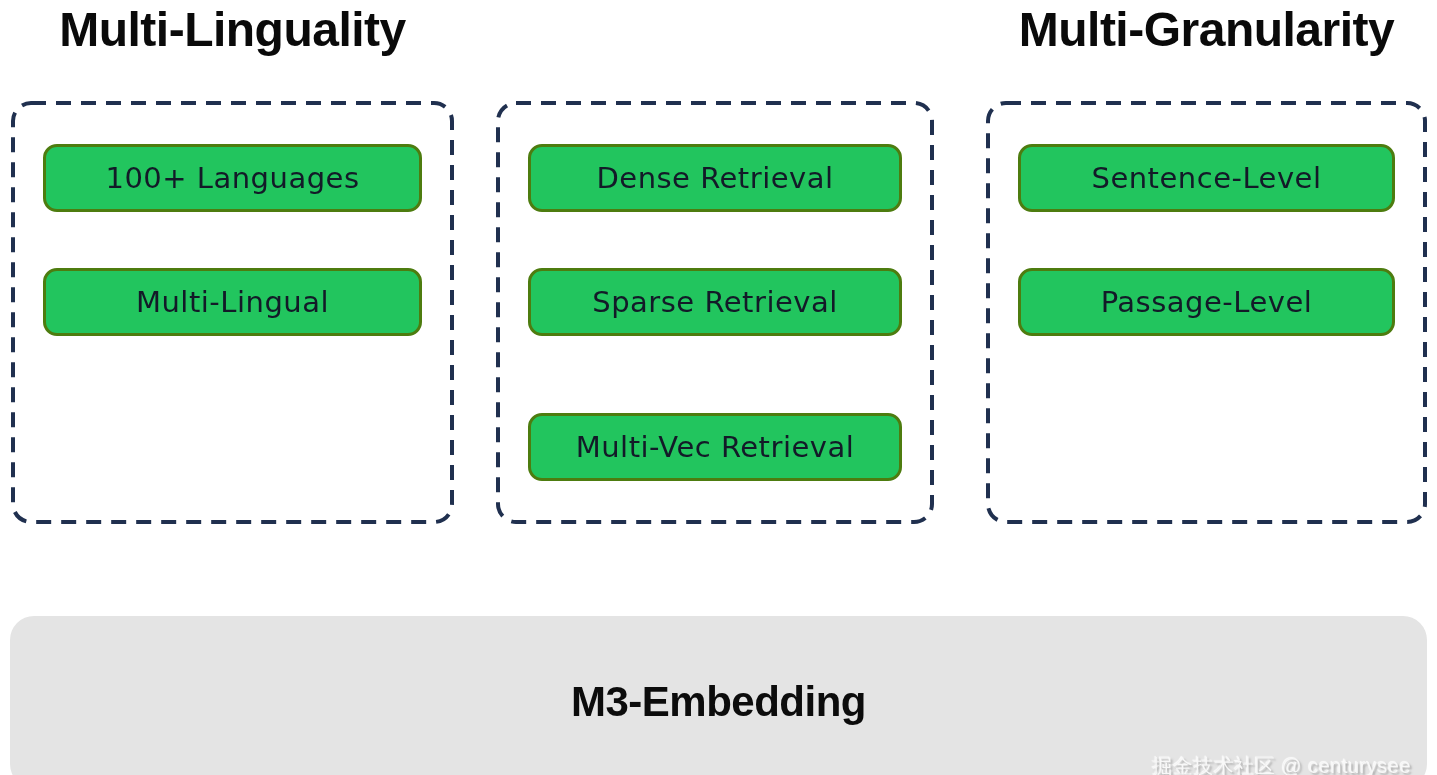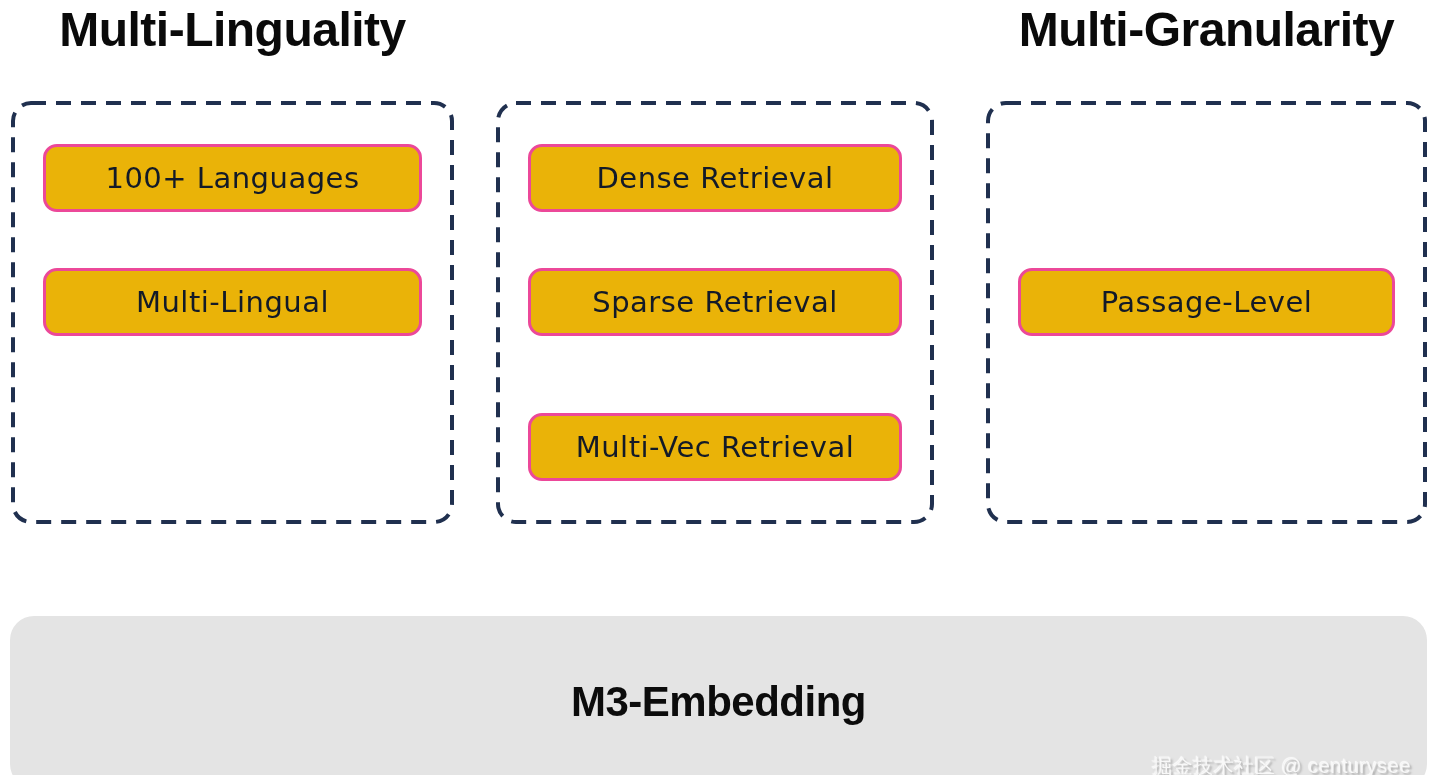--- a/index.html
+++ b/index.html
@@ -50,23 +50,23 @@
     inset: 0;
     width: 100%;
     height: 100%;
   }
 
   .feature-box {
     position: absolute;
     left: 33px;
     right: 33px;
     height: 62px;
-    border: 3px solid #ec4899;
+    border: 3px solid #4d7c0f;
     border-radius: 14px;
-    background: #eab308;
+    background: #22c55e;
     display: flex;
     align-items: center;
     justify-content: center;
     font-size: 29px;
     color: #131a28;
     font-family: "DejaVu Sans", sans-serif;
     letter-spacing: 0.5px;
     white-space: nowrap;
   }
   .feature-box.row-0 { top: 44px; }
@@ -129,20 +129,21 @@
       <div class="feature-box row-2">Multi-Vec Retrieval</div>
     </div>
   </div>
 
   <div class="col col-3">
     <div class="col-header">Multi-Granularity</div>
     <div class="dash-panel">
       <svg class="dash-border" viewBox="0 0 443 425" preserveAspectRatio="none">
         <rect x="3" y="3" width="437" height="419" rx="18" ry="18" fill="none" stroke="#20304f" stroke-width="4" stroke-dasharray="15 10" vector-effect="non-scaling-stroke"></rect>
       </svg>
+      <div class="feature-box row-0">Sentence-Level</div>
       <div class="feature-box row-1">Passage-Level</div>
     </div>
   </div>
 
   <div class="footer-bar">
     <div class="footer-label">M3-Embedding</div>
     <div class="watermark">掘金技术社区 @ centurysee</div>
   </div>
 
 </div>

